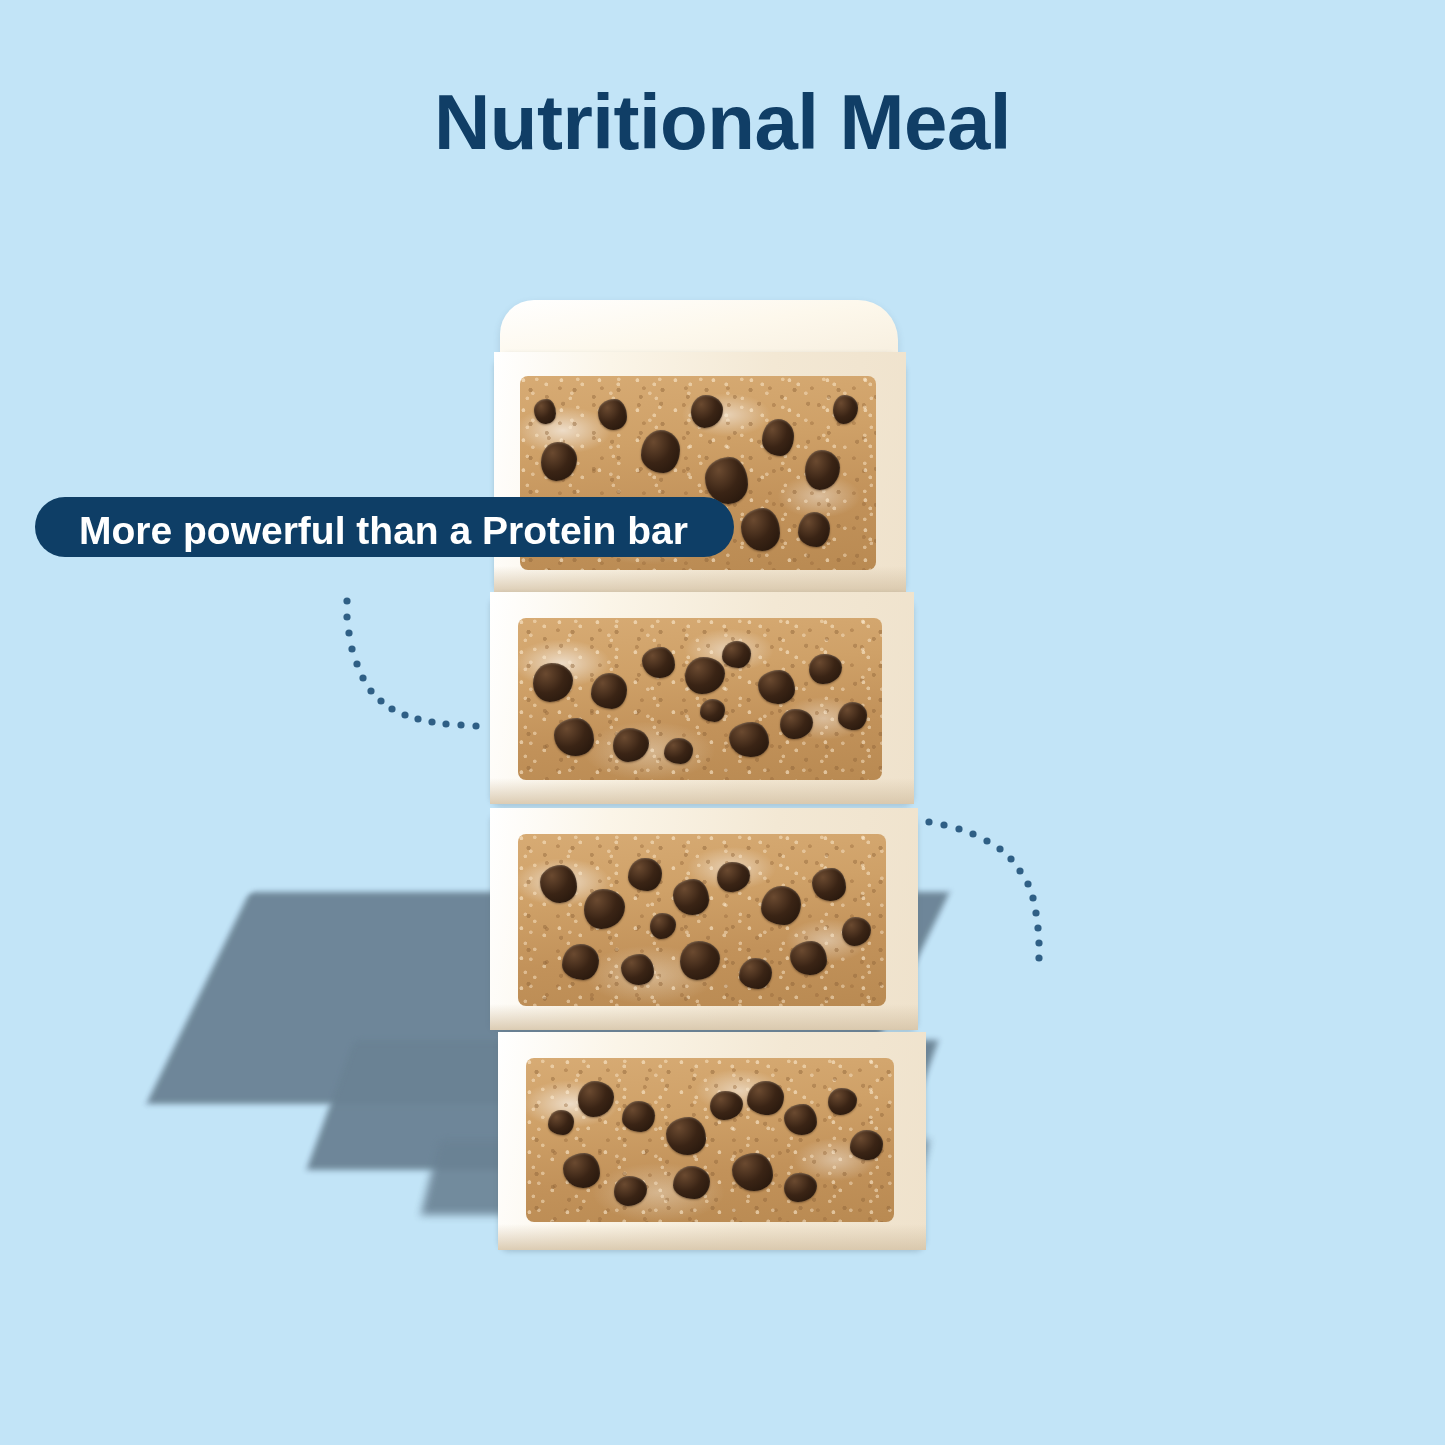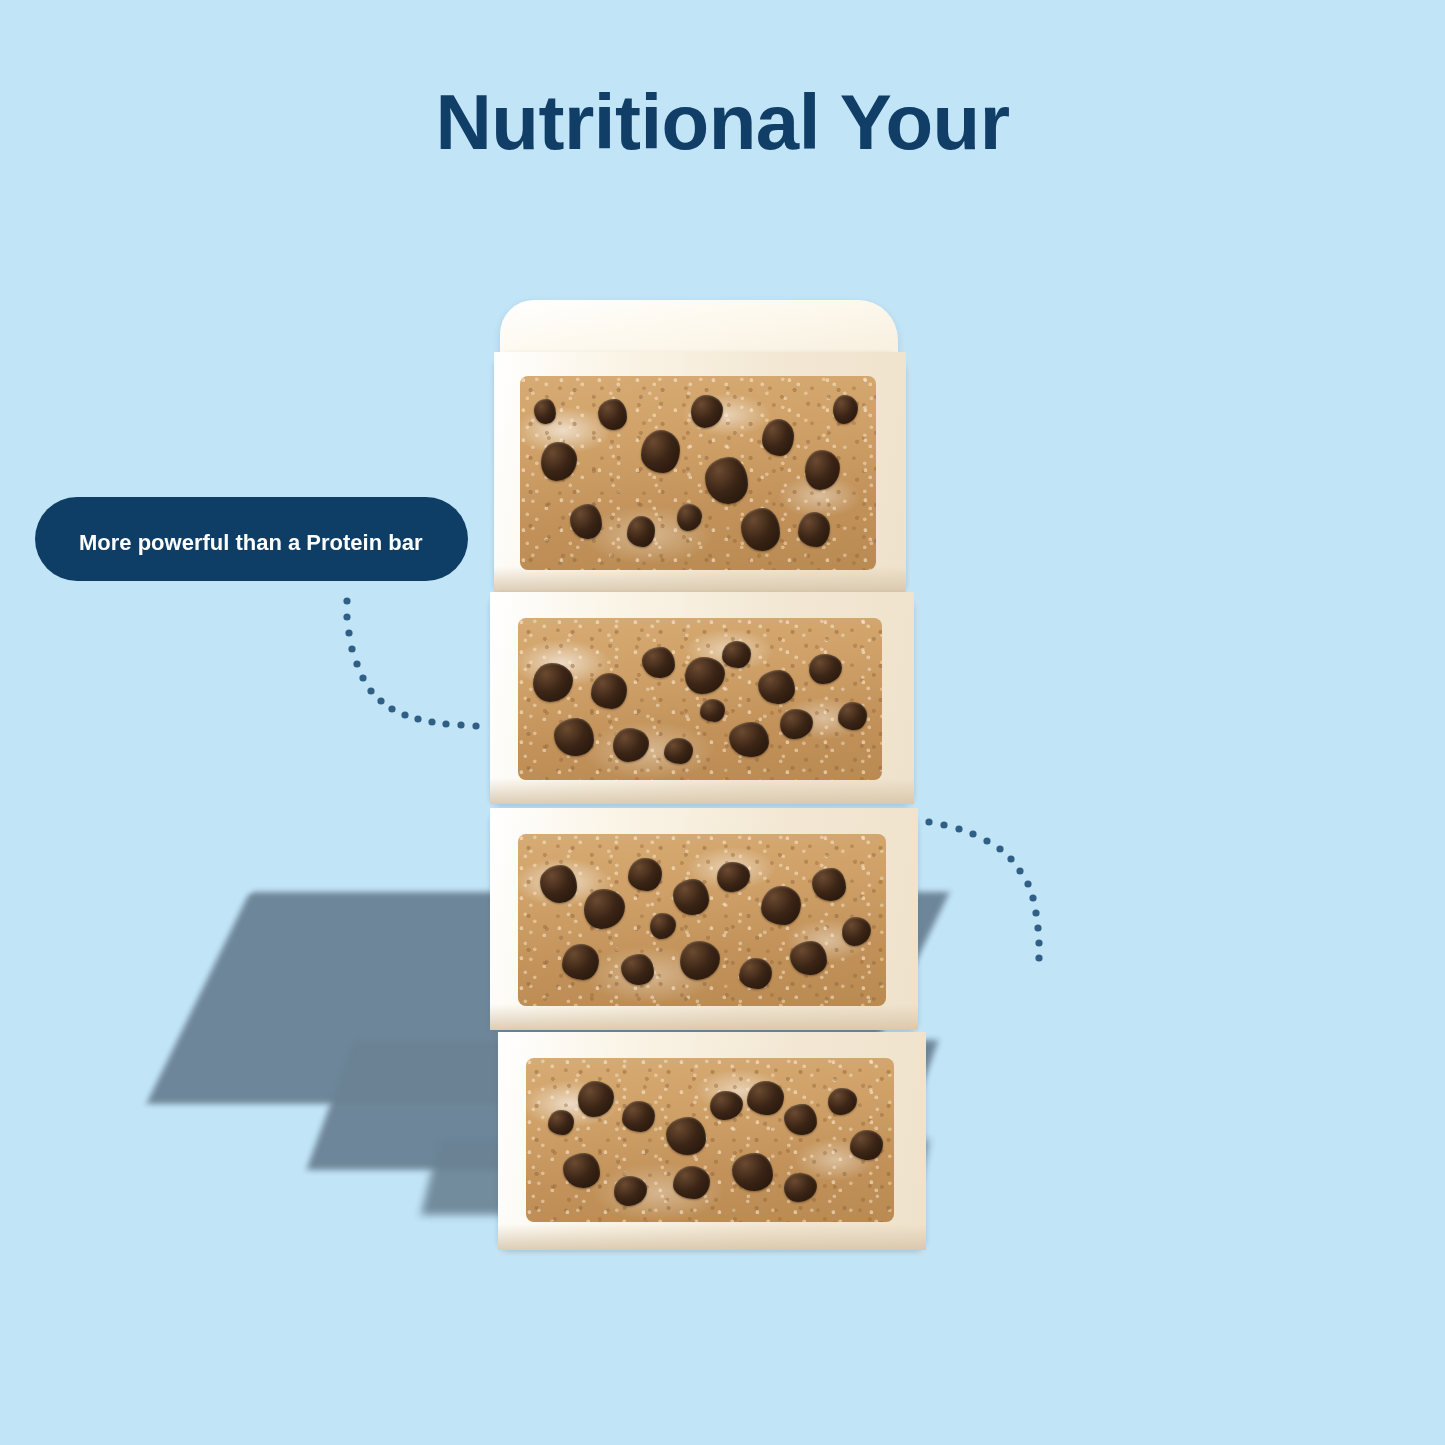--- a/index.html
+++ b/index.html
@@ -140,37 +140,37 @@
     position:absolute;
     display:flex; align-items:center;
     background:#0e3e66;
     border-radius:999px;
     color:#ffffff;
     font-weight:bold;
     white-space:nowrap;
   }
   .pill-left {
     left:35px; top:497px;
-    height:84px;
+    height:60px;
     padding:8px 46px 0 44px;
-    font-size:22px;
+    font-size:39px;
   }
   .pill-right {
     left:723px; top:984px;
     height:78px;
     padding:0 44px 0 42px;
     font-size:34px;
   }
 </style>
 </head>
 <body>
 
 <div class="stage">
 
-  <div class="title">Nutritional Your</div>
+  <div class="title">Nutritional Meal</div>
 
   <div class="shadow-group">
     <div class="shadow-a"></div>
     <div class="shadow-b"></div>
     <div class="shadow-c"></div>
   </div>
 
   <div class="stack">
 
     <div class="cap"></div>

